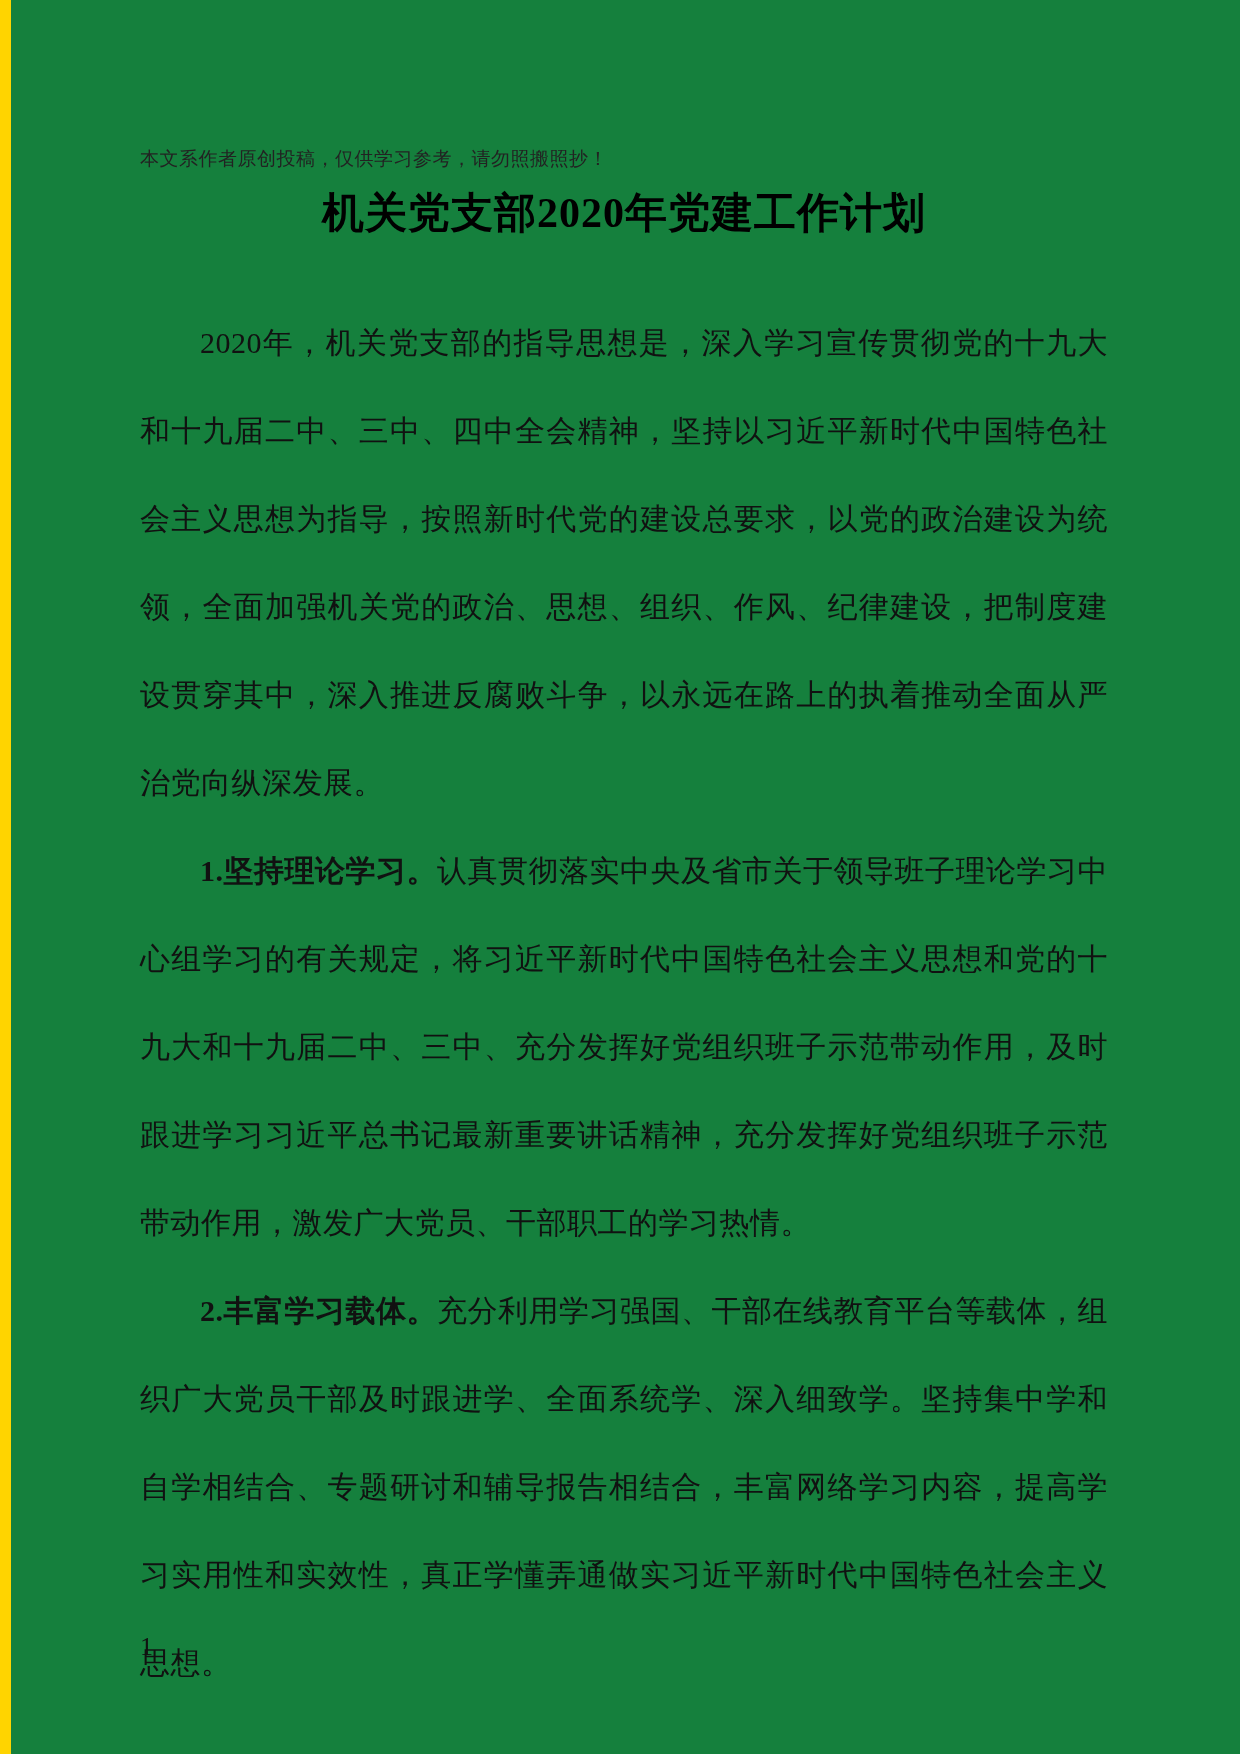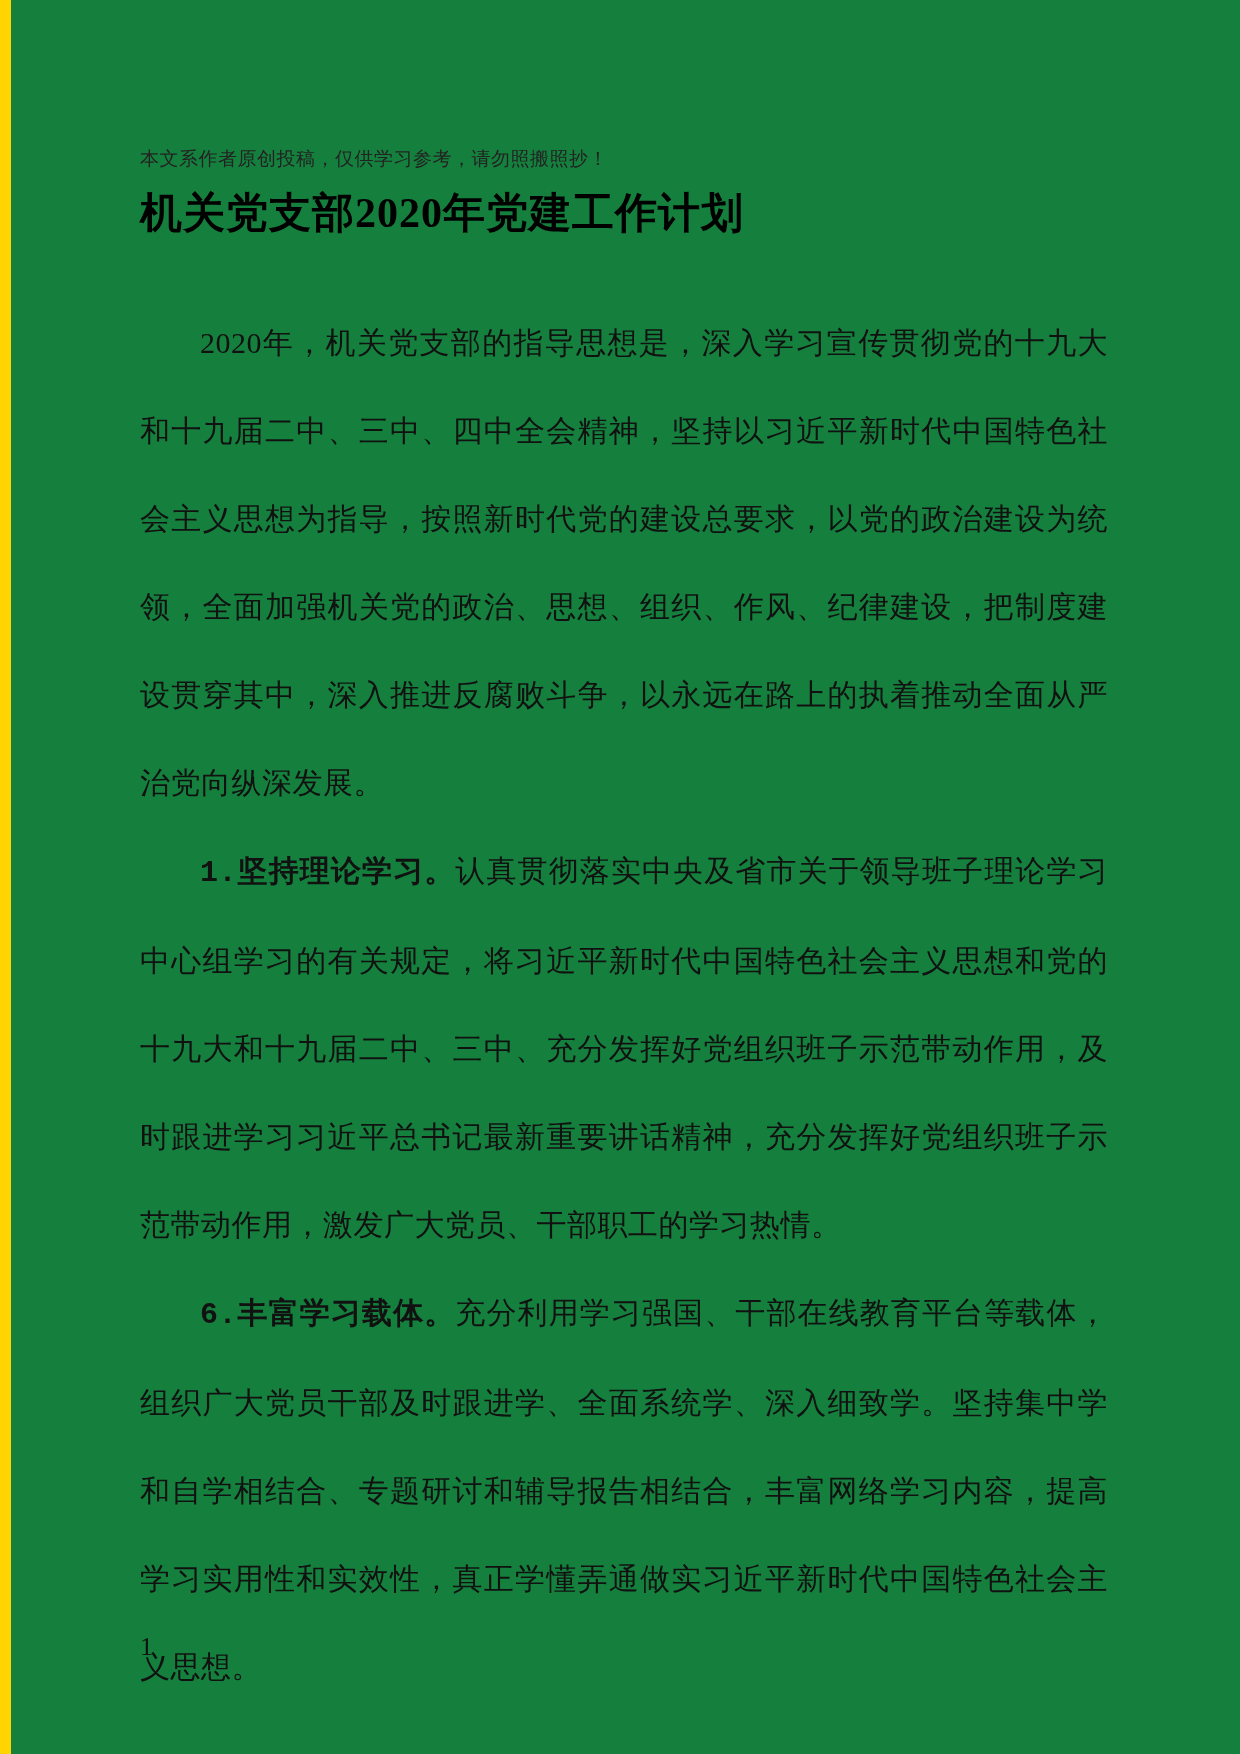--- a/index.html
+++ b/index.html
@@ -30,38 +30,38 @@
     font-family: "Liberation Sans", "DejaVu Sans", sans-serif;
     font-size: 19px;
     color: #222222;
     margin-bottom: 14px;
     letter-spacing: 0.5px;
   }
   .title {
     font-family: "Liberation Serif", "DejaVu Serif", serif;
     font-size: 42px;
     font-weight: 700;
-    text-align: left;
+    text-align: center;
     color: #000000;
     letter-spacing: 1px;
     margin: 6px 0 58px 0;
     line-height: 1.3;
   }
   .body-para {
     font-size: 30px;
     line-height: 88px;
     text-align: justify;
     text-justify: inter-ideograph;
     text-indent: 2em;
     color: #111111;
     letter-spacing: 0.5px;
   }
   .body-para b {
     font-weight: 700;
-    font-family: Liberation Mono, monospace;
+    font-family: Liberation Serif, serif;
   }
   .section-heading {
     font-size: 30px;
     line-height: 63px;
     text-align: justify;
     text-justify: inter-ideograph;
     text-indent: 2em;
     color: #111111;
     letter-spacing: 0.5px;
   }
@@ -84,18 +84,18 @@
 
     <p class="disclaimer">本文系作者原创投稿，仅供学习参考，请勿照搬照抄！</p>
 
     <h1 class="title">机关党支部2020年党建工作计划</h1>
 
     <p class="body-para">2020年，机关党支部的指导思想是，深入学习宣传贯彻党的十九大和十九届二中、三中、四中全会精神，坚持以习近平新时代中国特色社会主义思想为指导，按照新时代党的建设总要求，以党的政治建设为统领，全面加强机关党的政治、思想、组织、作风、纪律建设，把制度建设贯穿其中，深入推进反腐败斗争，以永远在路上的执着推动全面从严治党向纵深发展。</p>
 
 
     <p class="body-para"><b>1.坚持理论学习。</b><span>认真贯彻落实中央及省市关于领导班子理论学习中心组学习的有关规定，将习近平新时代中国特色社会主义思想和党的十九大和十九届二中、三中、充分发挥好党组织班子示范带动作用，及时跟进学习习近平总书记最新重要讲话精神，充分发挥好党组织班子示范带动作用，激发广大党员、干部职工的学习热情。</span></p>
 
-    <p class="body-para"><b>6.丰富学习载体。</b><span>充分利用学习强国、干部在线教育平台等载体，组织广大党员干部及时跟进学、全面系统学、深入细致学。坚持集中学和自学相结合、专题研讨和辅导报告相结合，丰富网络学习内容，提高学习实用性和实效性，真正学懂弄通做实习近平新时代中国特色社会主义思想。</span></p>
+    <p class="body-para"><b>2.丰富学习载体。</b><span>充分利用学习强国、干部在线教育平台等载体，组织广大党员干部及时跟进学、全面系统学、深入细致学。坚持集中学和自学相结合、专题研讨和辅导报告相结合，丰富网络学习内容，提高学习实用性和实效性，真正学懂弄通做实习近平新时代中国特色社会主义思想。</span></p>
 
   </div>
 
   <div class="page-number">1</div>
 </div>
 
 </body></html>

